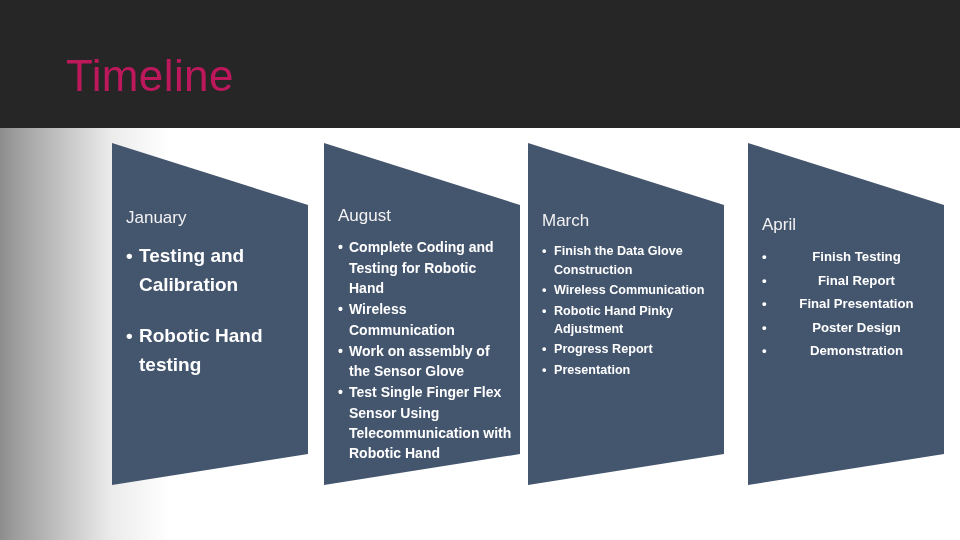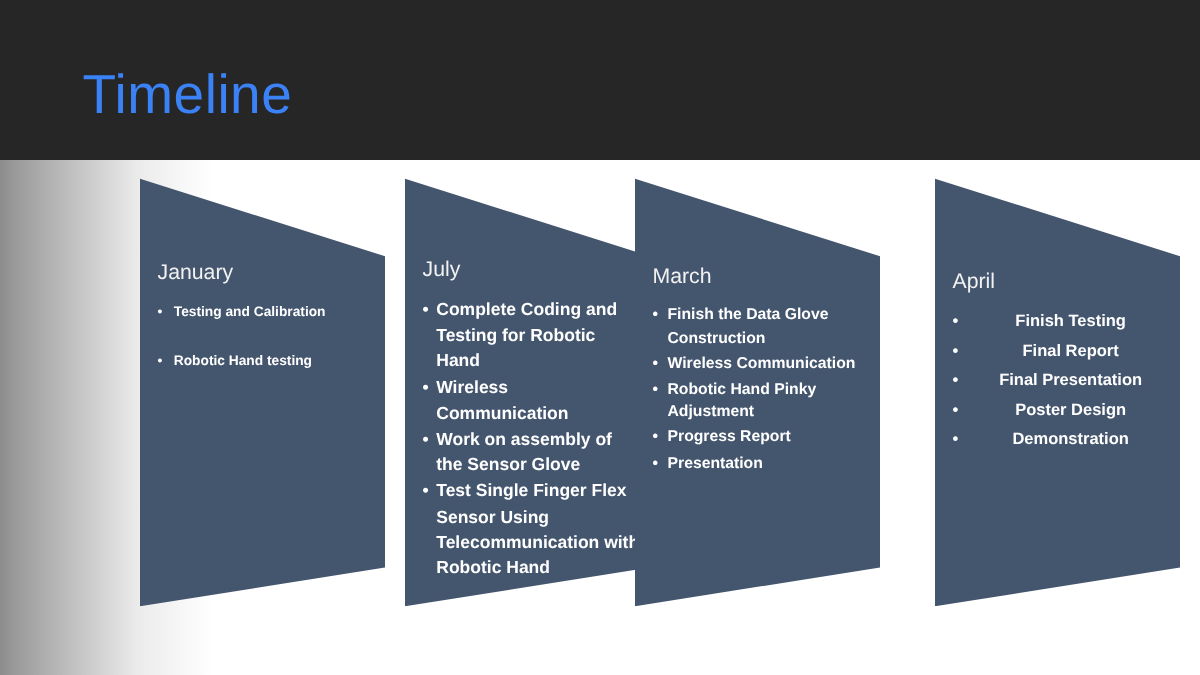--- a/index.html
+++ b/index.html
@@ -28,21 +28,21 @@
     height: 128px;
     background: #262626;
   }
   #page-title {
     position: absolute;
     left: 66px;
     top: 52px;
     font-size: 44px;
     font-weight: 300;
     letter-spacing: 0.4px;
-    color: #3b82f6;
+    color: #be185d;
     line-height: 1.1;
     white-space: nowrap;
   }
   
   #body-area {
     position: absolute;
     left: 0;
     top: 128px;
     width: 960px;
     height: 412px;
@@ -98,21 +98,21 @@
   }
   .chev-list li::before {
     content: "\2022";
     position: absolute;
     left: 0;
     top: 0;
   }
   
   .chev-0 .chev-text { top: 80px; }
   .chev-0 .chev-month { font-size: 17px; margin-bottom: 14px; }
-  .chev-0 .chev-list { font-size: 11px; line-height: 1.52; }
+  .chev-0 .chev-list { font-size: 19px; line-height: 1.52; }
   .chev-0 .chev-list li { margin-bottom: 22px; padding-left: 13px; }
 
   .chev-1 .chev-text { top: 78px; }
   .chev-1 .chev-month { font-size: 17px; margin-bottom: 11px; }
   .chev-1 .chev-list { font-size: 14px; line-height: 1.45; }
   .chev-1 .chev-list li { margin-bottom: 1px; padding-left: 11px; }
 
   .chev-2 .chev-text { top: 83px; }
   .chev-2 .chev-month { font-size: 17px; margin-bottom: 11px; }
   .chev-2 .chev-list { font-size: 12.6px; line-height: 1.46; }
@@ -141,31 +141,31 @@
         <ul class="chev-list">
           <li>Testing and Calibration</li>
           <li>Robotic Hand testing</li>
         </ul>
       </div>
     </div>
 
     <div class="chev chev-1" style="left:276px; width:196px;">
       <div class="chev-shape"></div>
       <div class="chev-text">
-        <div class="chev-month">July</div>
+        <div class="chev-month">August</div>
         <ul class="chev-list">
           <li>Complete Coding and Testing for Robotic Hand</li>
           <li>Wireless Communication</li>
           <li>Work on assembly of the Sensor Glove</li>
           <li>Test Single Finger Flex Sensor Using Telecommunication with Robotic Hand</li>
         </ul>
       </div>
     </div>
 
-    <div class="chev chev-2" style="left:460px; width:196px;">
+    <div class="chev chev-2" style="left:480px; width:196px;">
       <div class="chev-shape"></div>
       <div class="chev-text">
         <div class="chev-month">March</div>
         <ul class="chev-list">
           <li>Finish the Data Glove Construction</li>
           <li>Wireless Communication</li>
           <li>Robotic Hand Pinky Adjustment</li>
           <li>Progress Report</li>
           <li> Presentation</li>
         </ul>

